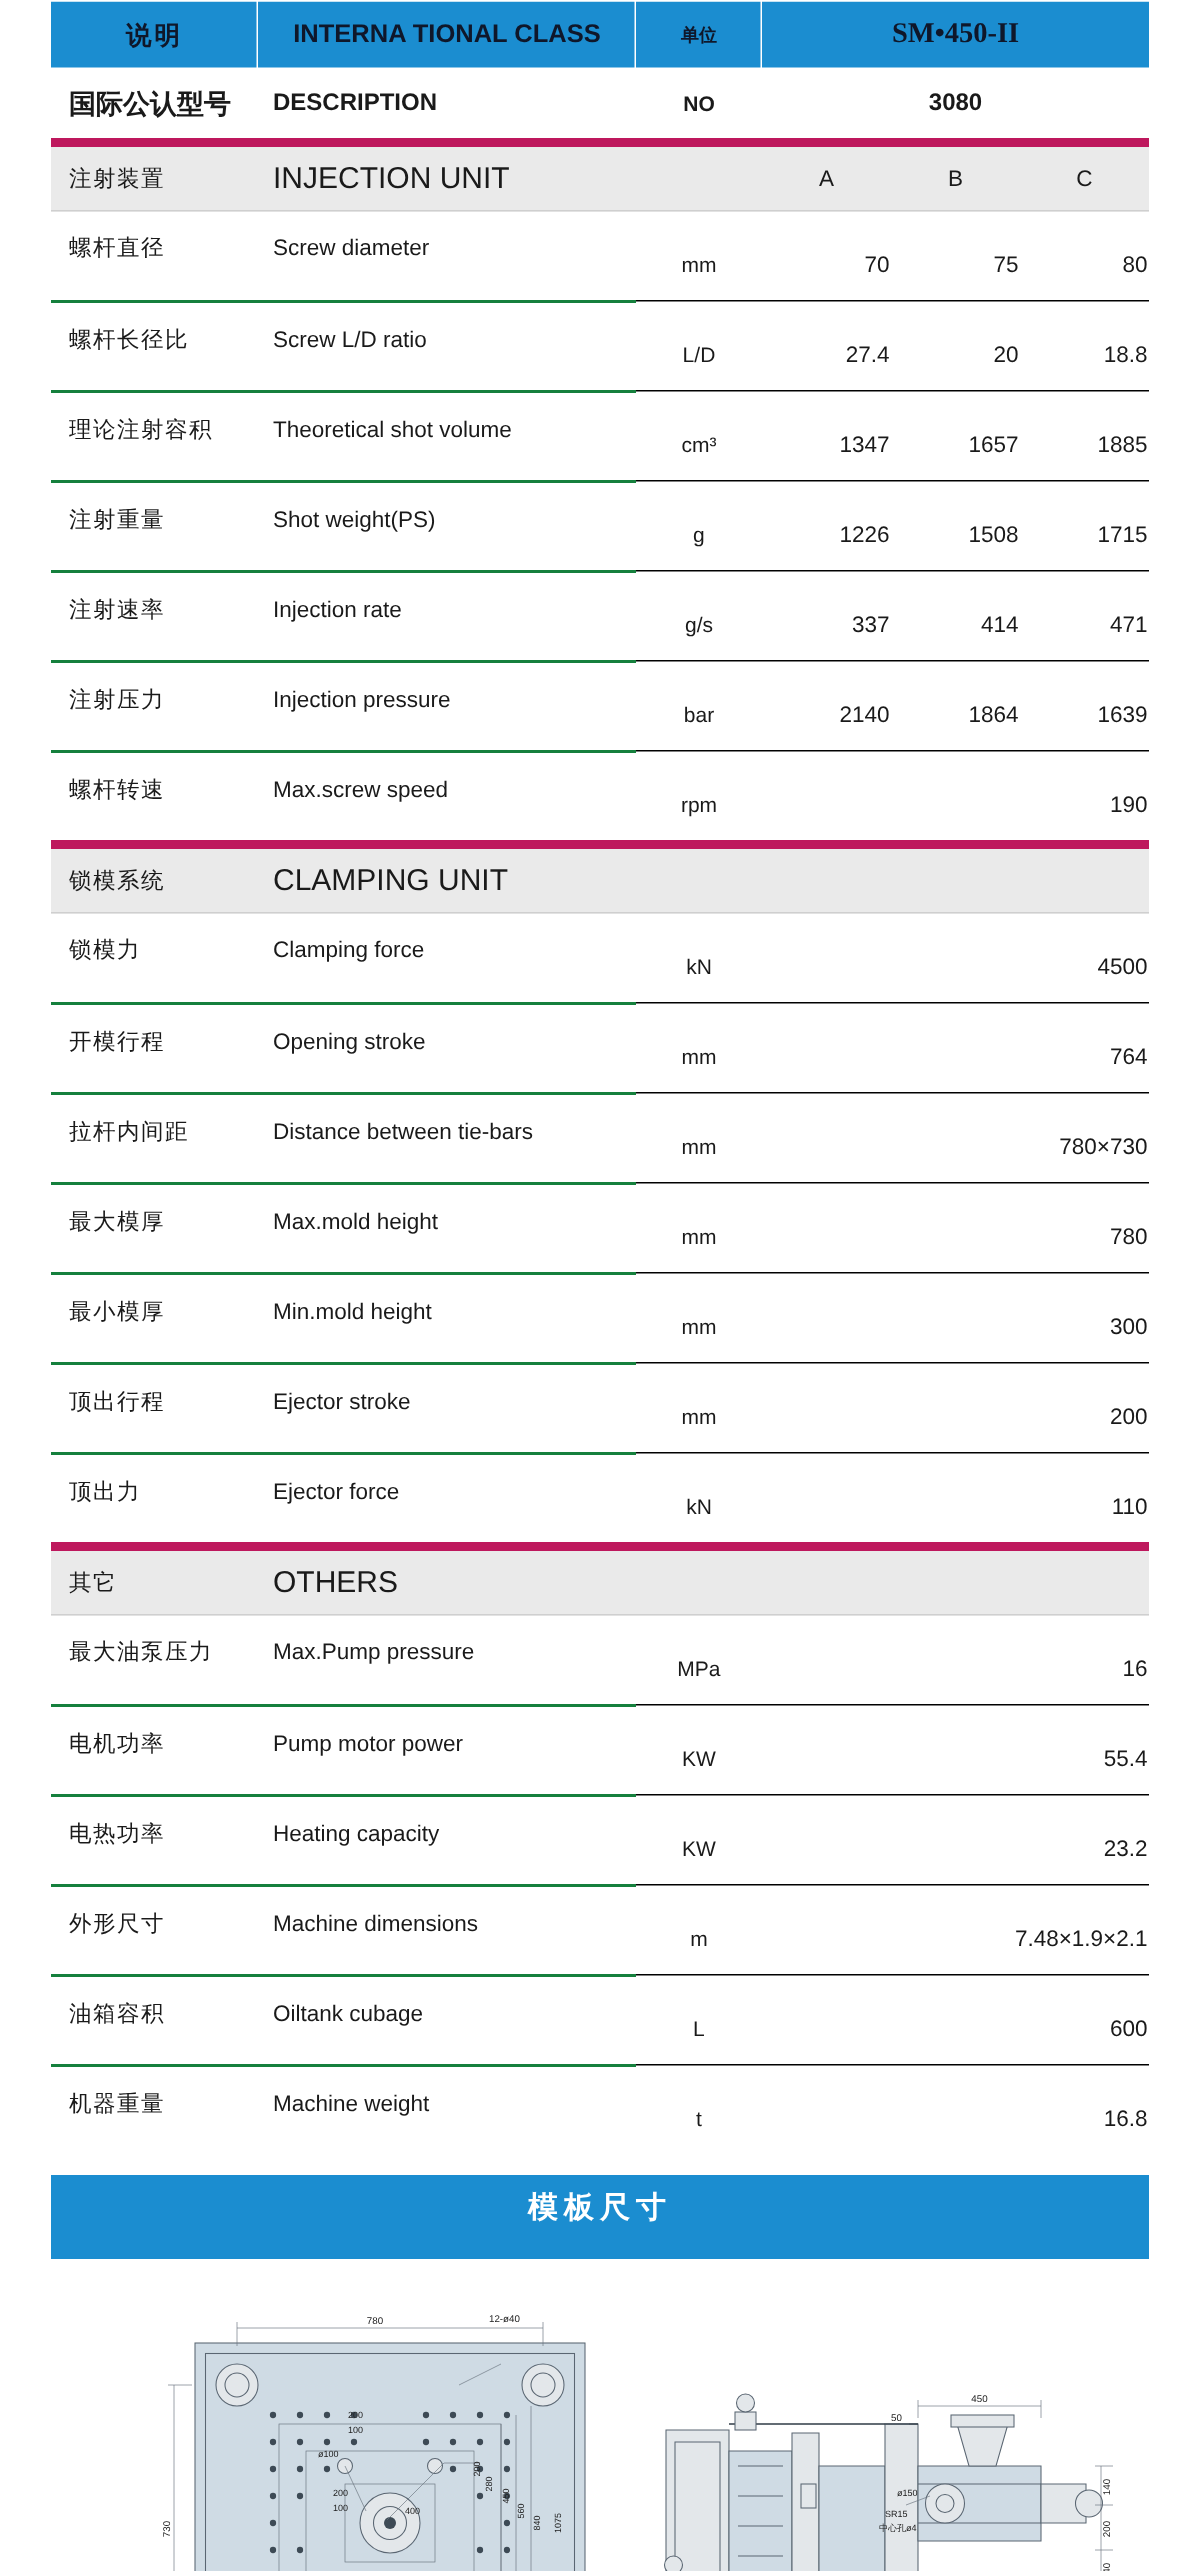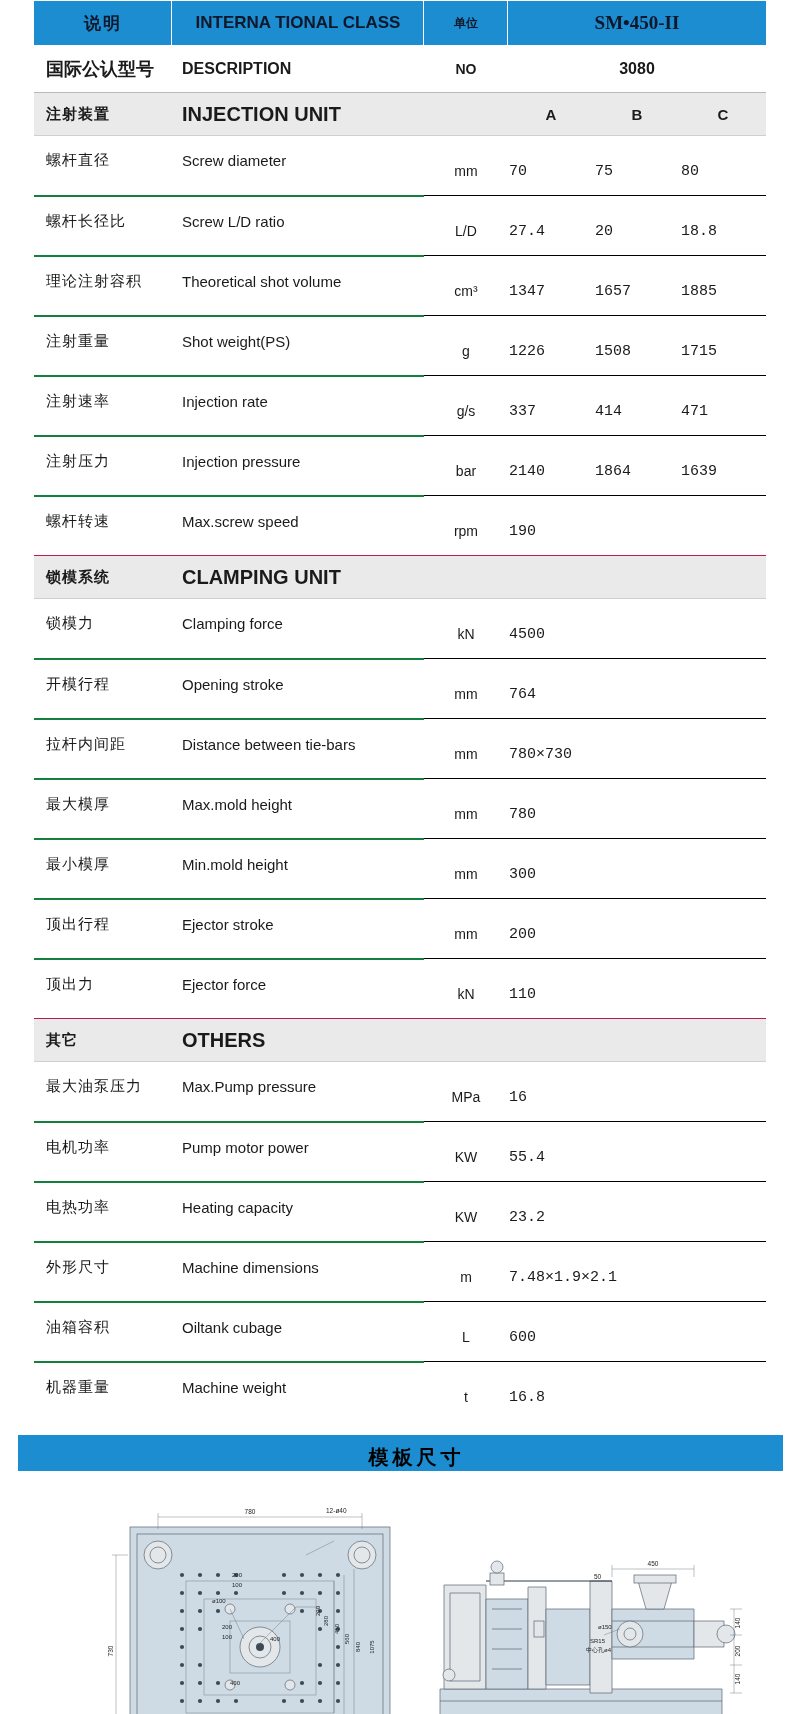--- a/index.html
+++ b/index.html
@@ -56,22 +56,22 @@
   tr.head-desc td.cn { font-size: 18px; padding-left: 12px; }
   tr.head-desc td.en { font-size: 16px; padding-left: 10px; }
   tr.head-desc td.unit { font-size: 14px; text-align: center; }
   tr.head-desc td.val { font-size: 16px; text-align: center; margin-top: 40px; }
 
   
   tr.band td {
     background: #eaeaea;
     height: 40px;
     vertical-align: middle;
-    font-weight: bold;
-    border-top: 1px solid #be185d;
+    font-weight: normal;
+    border-top: 6px solid #be185d;
     border-bottom: 1px solid #cfcfcf;
   }
   tr.band td.cn { font-size: 15px; padding-left: 12px; letter-spacing: 1px; }
   tr.band td.en { font-size: 20px; padding-left: 10px; }
   tr.band td.col { font-size: 15px; text-align: center; }
 
   
   tr.data td {
     height: 46px;
     vertical-align: middle;
@@ -82,47 +82,45 @@
     letter-spacing: 1px;
   }
   tr.data td.en {
     padding-left: 10px;
   }
   tr.data td.unit {
     text-align: center;
     font-size: 14px;
   }
   tr.data td.val {
-    text-align: left;
-    font-family: Liberation Mono, monospace;
+    text-align: right;
   }
   tr.data.sep td.cn,
   tr.data.sep td.en {
     border-bottom: 2px solid #15803d;
   }
   tr.data.sep td.unit,
   tr.data.sep td.val {
     border-bottom: 1px solid #000000;
   }
   
   tr.data td.unit, tr.data td.val { padding-top: 12px; }
   tr.data td.cn, tr.data td.en { padding-bottom: 10px; }
 
   .band-title {
     width: 732px;
     margin: 14px auto 0 auto;
     background: #1b8dd0;
-    color: #000000;
+    color: #ffffff;
     text-align: center;
     font-size: 20px;
     font-weight: bold;
     letter-spacing: 4px;
-    height: 36px;
+    height: 56px;
     line-height: 44px;
-    padding-left: 33px;
   }
 
   .drawing-area {
     width: 732px;
     margin: 18px auto 0 auto;
     position: relative;
     height: 470px;
   }
   svg.dwg { display: block; }
   .dimtext { font-family: "Liberation Sans", sans-serif; font-size: 6.5px; fill: #222; }

